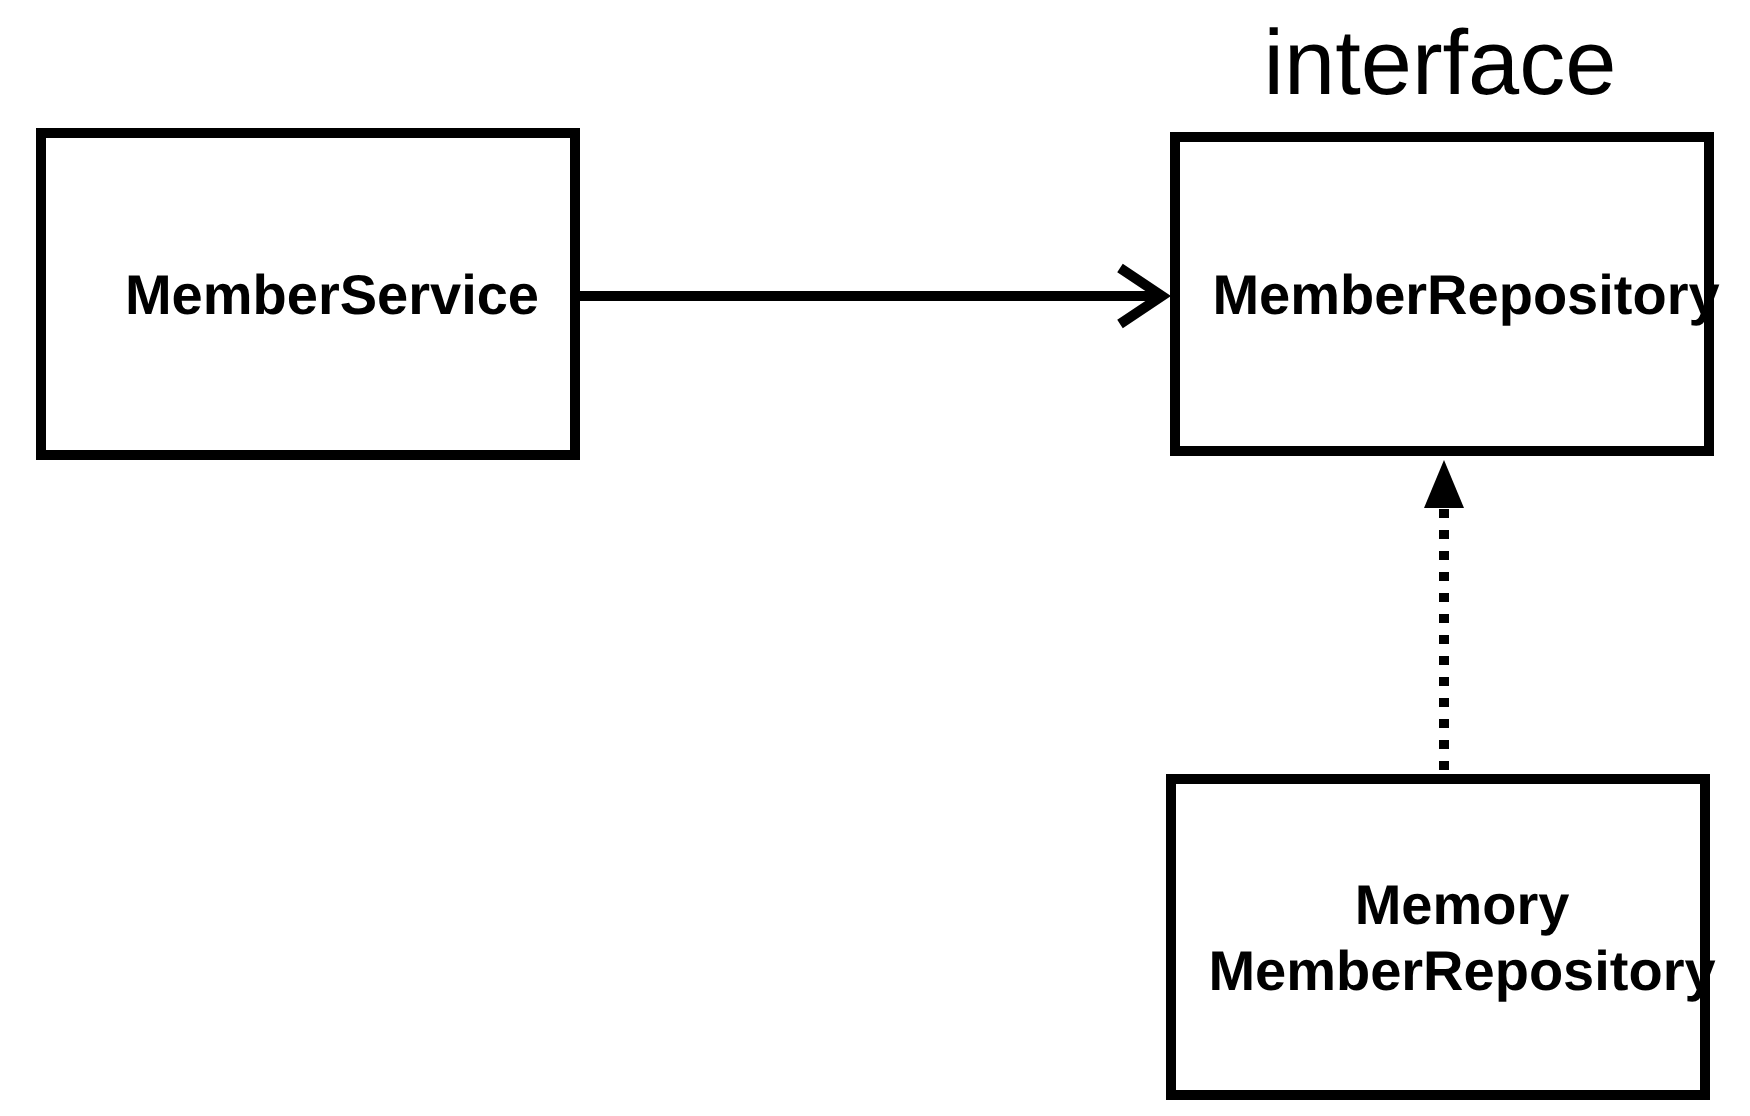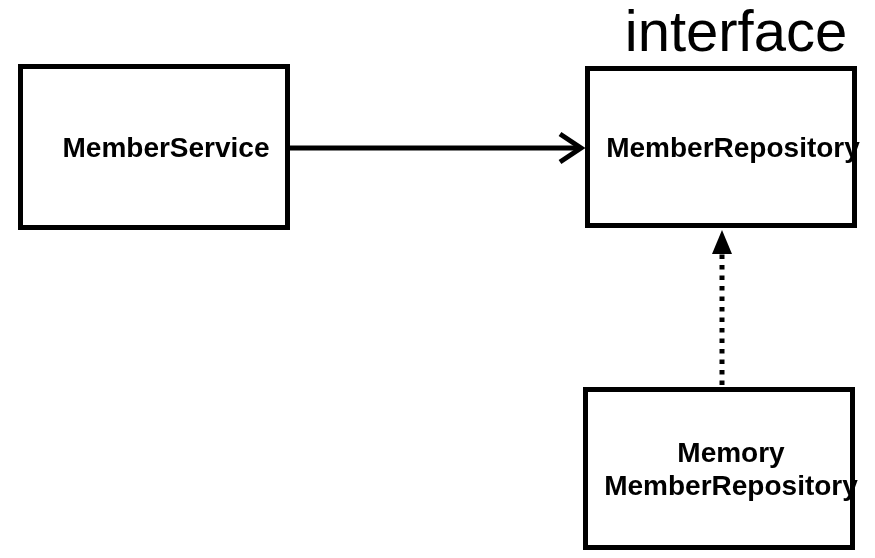--- a/index.html
+++ b/index.html
@@ -34,25 +34,25 @@
     line-height: 33px;
     color: #000000;
     white-space: nowrap;
     margin-left: 24px;
   }
   #node-member-service   { left: 18px;  top: 64px;  width: 272px; height: 166px; }
   #node-member-repository{ left: 585px; top: 66px;  width: 272px; height: 162px; }
   #node-memory-member-repository { left: 583px; top: 387px; width: 272px; height: 163px; }
   .stereotype {
     position: absolute;
-    left: 600px;
+    left: 584px;
     top: 4px;
     width: 272px;
     text-align: center;
-    font-size: 58px;
+    font-size: 46px;
     line-height: 54px;
     font-weight: normal;
     color: #000000;
     white-space: nowrap;
   }
   svg.edges {
     position: absolute;
     left: 0;
     top: 0;
     width: 875px;

